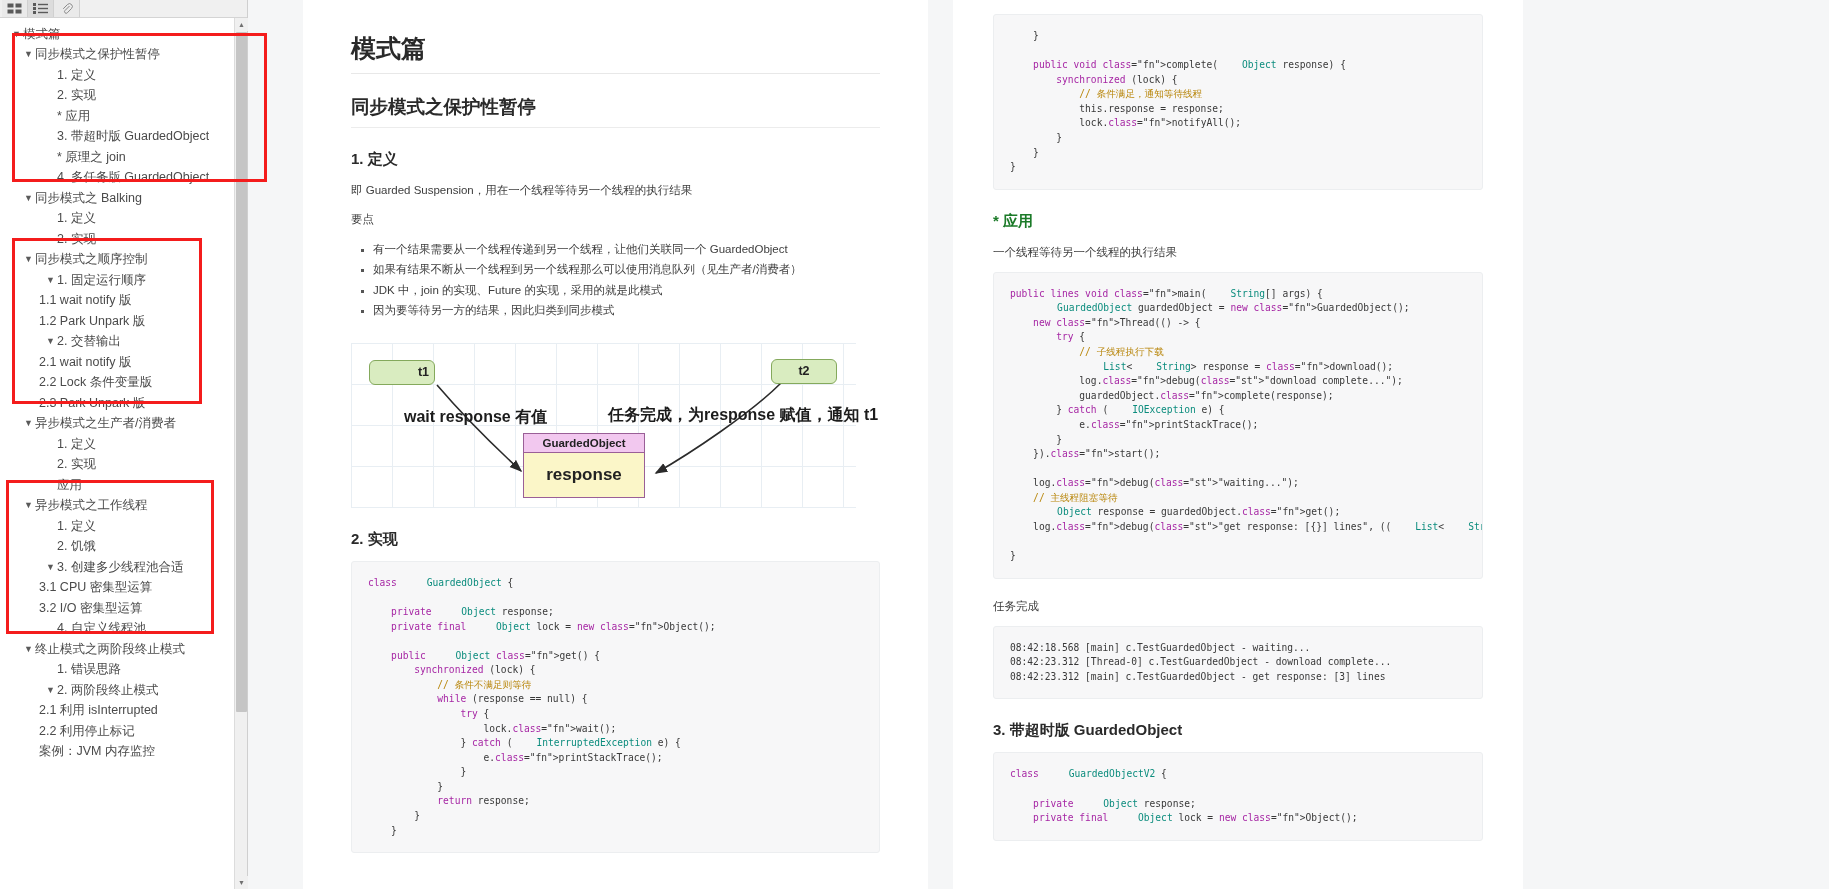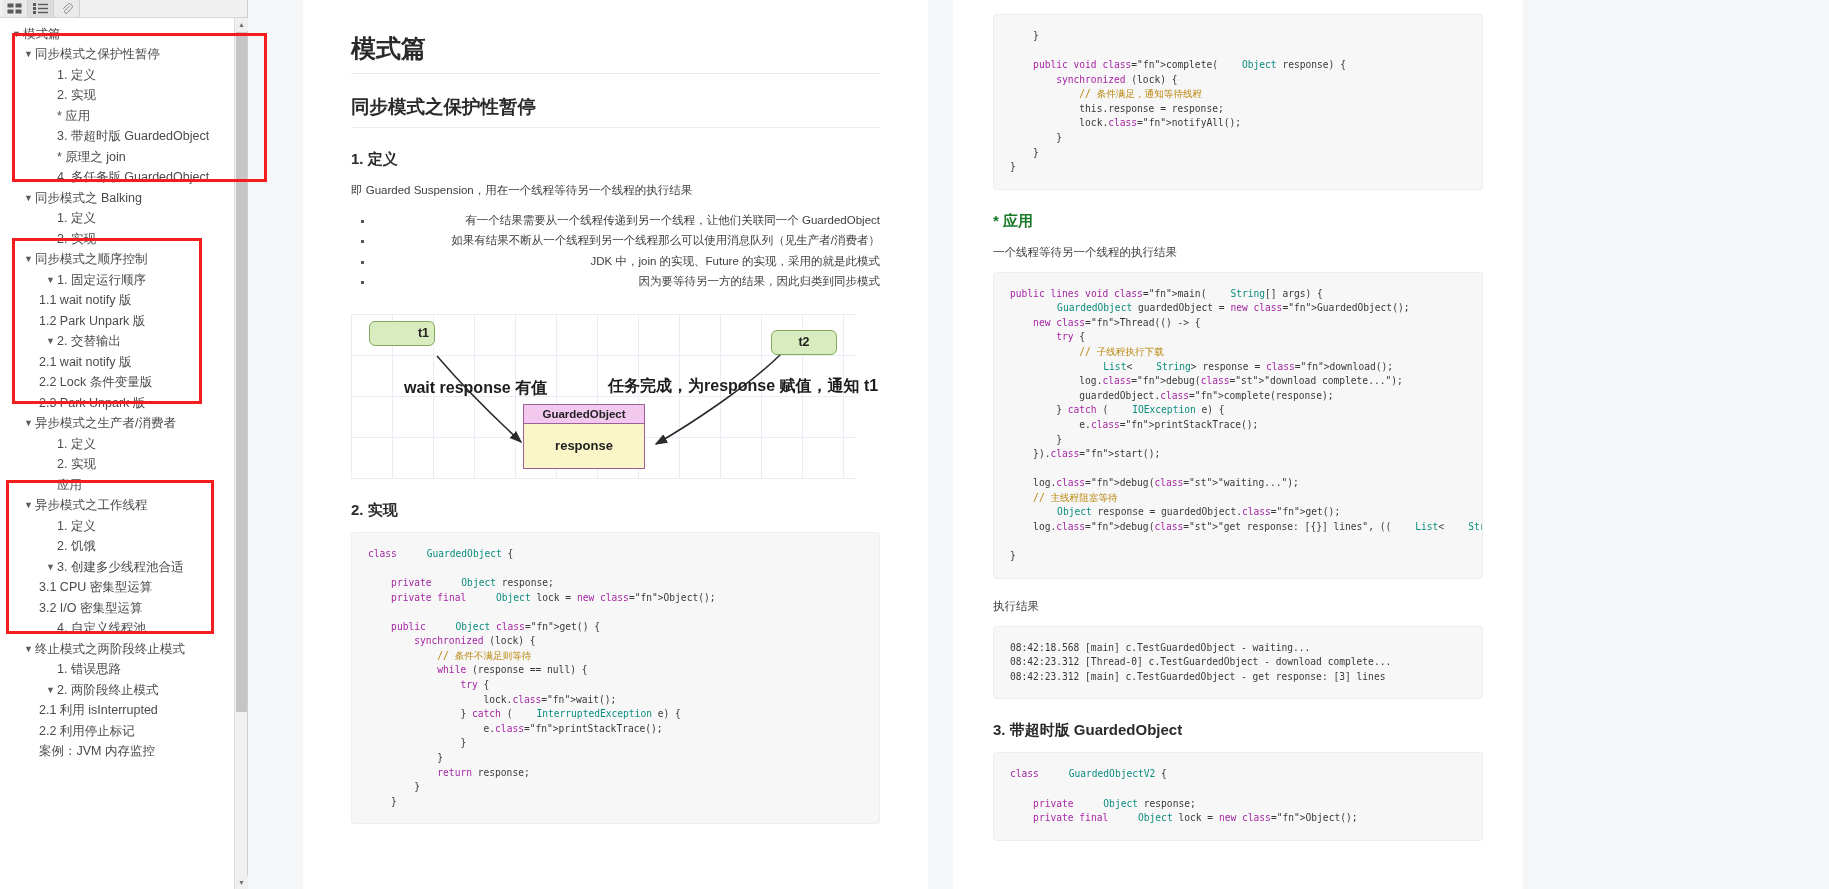--- a/index.html
+++ b/index.html
@@ -89,21 +89,21 @@
     font-size:18.5px; font-weight:bold; color:#2a2a2a;
     margin:20px 0 0 0; padding-bottom:8px; border-bottom:1px solid #ececec;
   }
   h3.doc-h3 {
     font-size:15px; font-weight:bold; color:#2a2a2a; margin:22px 0 12px 0;
   }
   h3.doc-h3.green { color:#1b7a28; }
   p.doc-p { font-size:11.5px; color:#3d3d3d; margin:10px 0; line-height:1.65; }
   ul.doc-ul { margin:8px 0 0 0; padding-left:22px; }
   ul.doc-ul li {
-    font-size:11.5px; color:#3d3d3d; line-height:1.78; list-style:square;text-align:right;
+    font-size:11.5px; color:#3d3d3d; line-height:1.78; list-style:square;
   }
   ul.doc-ul li::marker { color:#555; font-size:9px; }
 
   
   pre.code {
     background:#f7f7f8; border:1px solid #eceef0; border-radius:3px;
     margin:10px 0 0 0; padding:14px 16px;
     font-family:"DejaVu Sans Mono","Liberation Mono", monospace;
     font-size:9.6px; line-height:1.52; color:#383838;
     white-space:pre; overflow:hidden;
@@ -128,21 +128,21 @@
   .node.t1, .node.t2 {
     width:66px; height:25px; background:#d9ecc0; border:1.4px solid #84a95c;
     border-radius:6px;
   }
   .node.go-head {
     width:122px; height:20px; background:#f2c8ef; border:1.4px solid #9a5f97;
     font-size:11.5px;
   }
   .node.go-body {
     width:122px; height:45px; background:#fbf6c8; border:1.4px solid #9a5f97;
-    border-top:none; font-size:13px;
+    border-top:none; font-size:17px;
   }
   .dlabel {
     position:absolute; font-size:16px; font-weight:bold; color:#1c1c1c;
     white-space:nowrap;
   }
   .diagram svg { position:absolute; left:0; top:0; }
 </style>
 </head>
 <body>
 
@@ -334,38 +334,39 @@
     </div>
   </div>
 
   <div class="docpane">
 
     <div class="page left">
       <h1 class="doc-h1">模式篇</h1>
       <h2 class="doc-h2">同步模式之保护性暂停</h2>
       <h3 class="doc-h3">1. 定义</h3>
       <p class="doc-p">即 Guarded Suspension，用在一个线程等待另一个线程的执行结果</p>
+      <p class="doc-p">要点</p>
       <ul class="doc-ul" id="bullets">
           <li>有一个结果需要从一个线程传递到另一个线程，让他们关联同一个 GuardedObject</li>
           <li>如果有结果不断从一个线程到另一个线程那么可以使用消息队列（见生产者/消费者）</li>
           <li>JDK 中，join 的实现、Future 的实现，采用的就是此模式</li>
           <li>因为要等待另一方的结果，因此归类到同步模式</li>
         </ul>
 
       <div class="diagram">
         <svg width="505" height="165" viewBox="0 0 505 165">
           <defs>
             <marker id="ah" markerWidth="9" markerHeight="9" refX="7" refY="3" orient="auto">
               <path d="M0,0 L8,3 L0,6 z" fill="#2b2b2b"></path>
             </marker>
           </defs>
           <path d="M86,42 C110,70 145,105 170,128" stroke="#2b2b2b" stroke-width="1.6" fill="none" marker-end="url(#ah)"></path>
           <path d="M430,40 C400,70 340,110 305,130" stroke="#2b2b2b" stroke-width="1.6" fill="none" marker-end="url(#ah)"></path>
         </svg>
-        <div class="node t1" style="left:18px; top:7px;padding-left:43px;">t1</div>
+        <div class="node t1" style="left:18px; top:17px;padding-left:43px;">t1</div>
         <div class="node t2" style="left:420px; top:16px;">t2</div>
         <div class="dlabel" style="left:53px; top:64px;">wait response 有值</div>
         <div class="dlabel" style="left:257px; top:62px;">任务完成，为response 赋值，通知 t1</div>
         <div class="node go-head" style="left:172px; top:90px;">GuardedObject</div>
         <div class="node go-body" style="left:172px; top:110px;">response</div>
       </div>
 
       <h3 class="doc-h3">2. 实现</h3>
       <pre class="code" id="code-left"><span class="k">class</span> <span class="ty">GuardedObject</span> {
 
@@ -414,21 +415,21 @@
             e.<span <span="" class="k">class</span>="fn"&gt;printStackTrace();
         }
     }).<span <span="" class="k">class</span>="fn"&gt;start();
 
     log.<span <span="" class="k">class</span>="fn"&gt;debug(<span <span="" class="k">class</span>="st"&gt;"waiting...");
     <span class="cm">// 主线程阻塞等待</span>
     <span class="ty">Object</span> response = guardedObject.<span <span="" class="k">class</span>="fn"&gt;get();
     log.<span <span="" class="k">class</span>="fn"&gt;debug(<span <span="" class="k">class</span>="st"&gt;"get response: [{}] lines", ((<span class="ty">List</span>&lt;<span class="ty">String</span>&gt;) response).="fn"&gt;size());
 
 }</pre>
-      <p class="doc-p" style="margin-top:18px;">执行结果</p>
+      <p class="doc-p" style="margin-top:18px;">任务完成</p>
       <pre class="code" id="code-result">08:42:18.568 [main] c.TestGuardedObject - waiting...
 08:42:23.312 [Thread-0] c.TestGuardedObject - download complete...
 08:42:23.312 [main] c.TestGuardedObject - get response: [3] lines</pre>
       <h3 class="doc-h3">3. 带超时版 GuardedObject</h3>
       <pre class="code" id="code-v2"><span class="k">class</span> <span class="ty">GuardedObjectV2</span> {
 
     <span class="k">private</span> <span class="ty">Object</span> response;
     <span class="k">private</span> <span class="k">final</span> <span class="ty">Object</span> lock = <span class="k">new</span> <span <span="" class="k">class</span>="fn"&gt;Object();</pre>
     </div>
   </div>

